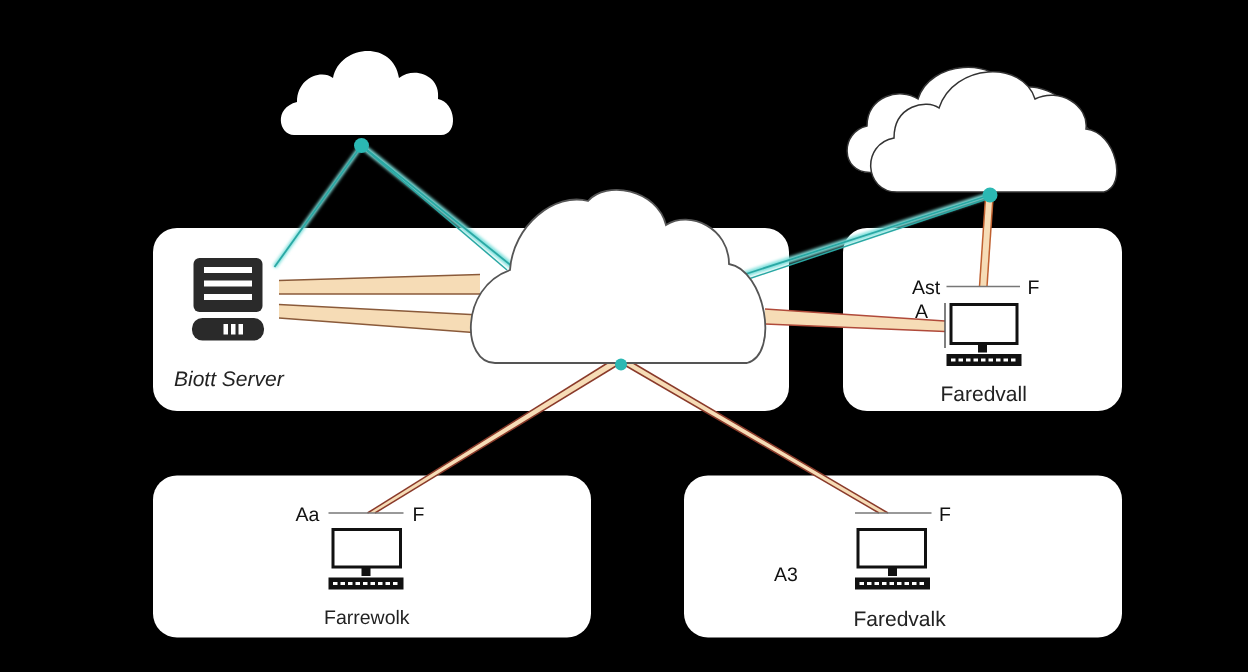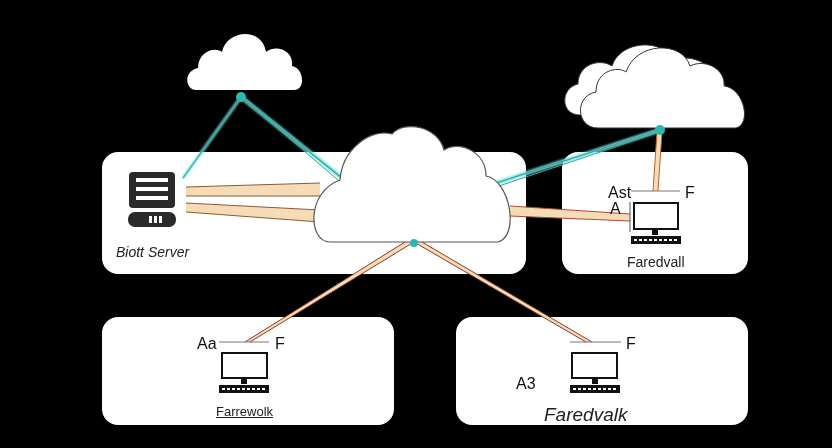--- a/index.html
+++ b/index.html
@@ -4,21 +4,21 @@
 <style>
   html,body{margin:0;padding:0;background:#000;}
   body{width:832px;height:448px;position:relative;overflow:hidden;font-family:"Liberation Sans",sans-serif;}
   .panel{position:absolute;background:#fff;border-radius:16px;}
   #p-server{left:102px;top:152px;width:424px;height:122px;}
   #p-right{left:562px;top:152px;width:186px;height:122px;}
   #p-bl{left:102px;top:317px;width:292px;height:108px;}
   #p-br{left:456px;top:317px;width:292px;height:108px;}
   svg.layer{position:absolute;left:0;top:0;}
   .lbl{position:absolute;font-size:14px;color:#222;}
-  .sm{position:absolute;font-size:16px;color:#111;}
+  .sm{position:absolute;font-size:13px;color:#111;}
 </style>
 </head>
 <body>
 
 <div class="panel" id="p-server"></div>
 <div class="panel" id="p-right"></div>
 <div class="panel" id="p-bl"></div>
 <div class="panel" id="p-br"></div>
 
 <svg class="layer" width="832" height="448" viewBox="0 0 832 448">
@@ -131,17 +131,17 @@
 
 <div class="lbl" style="left:116px;top:244px;font-style:italic;">Biott Server</div>
 
 <div class="sm" style="left:608px;top:184px;">Ast</div>
 <div class="sm" style="left:610px;top:200px;">A</div>
 <div class="sm" style="left:685px;top:184px;">F</div>
 <div class="lbl" style="left:627px;top:254px;font-size:14px;">Faredvall</div>
 
 <div class="sm" style="left:197px;top:335px;">Aa</div>
 <div class="sm" style="left:275px;top:335px;">F</div>
-<div class="lbl" style="left:216px;top:404px;font-size:13px;text-decoration:underline;">Farrewolk</div>
+<div class="lbl" style="left:216px;top:404px;font-size:13px;">Farrewolk</div>
 
 <div class="sm" style="left:516px;top:335px;margin-top:40px;">A3</div>
 <div class="sm" style="left:626px;top:335px;">F</div>
-<div class="lbl" style="left:544px;top:404px;font-size:19px;font-style:italic;">Faredvalk</div>
+<div class="lbl" style="left:569px;top:404px;font-size:14px;">Faredvalk</div>
 
 </body></html>

